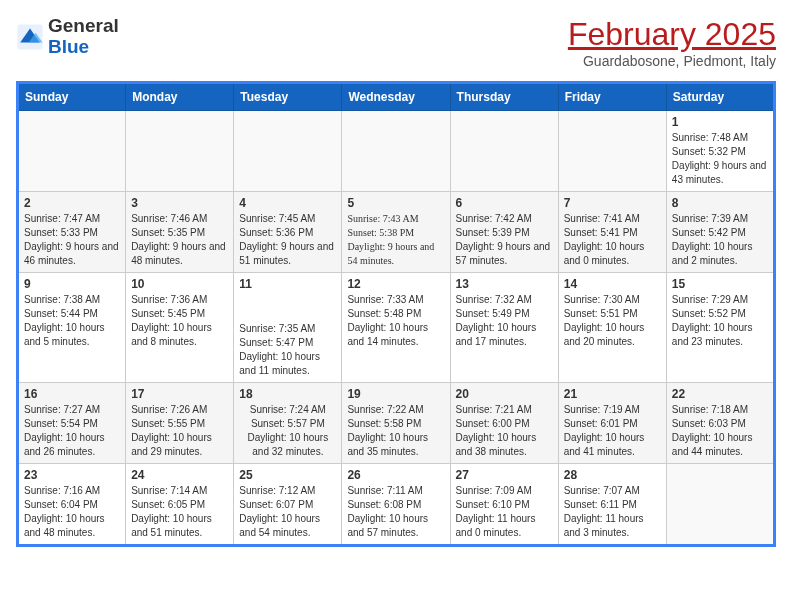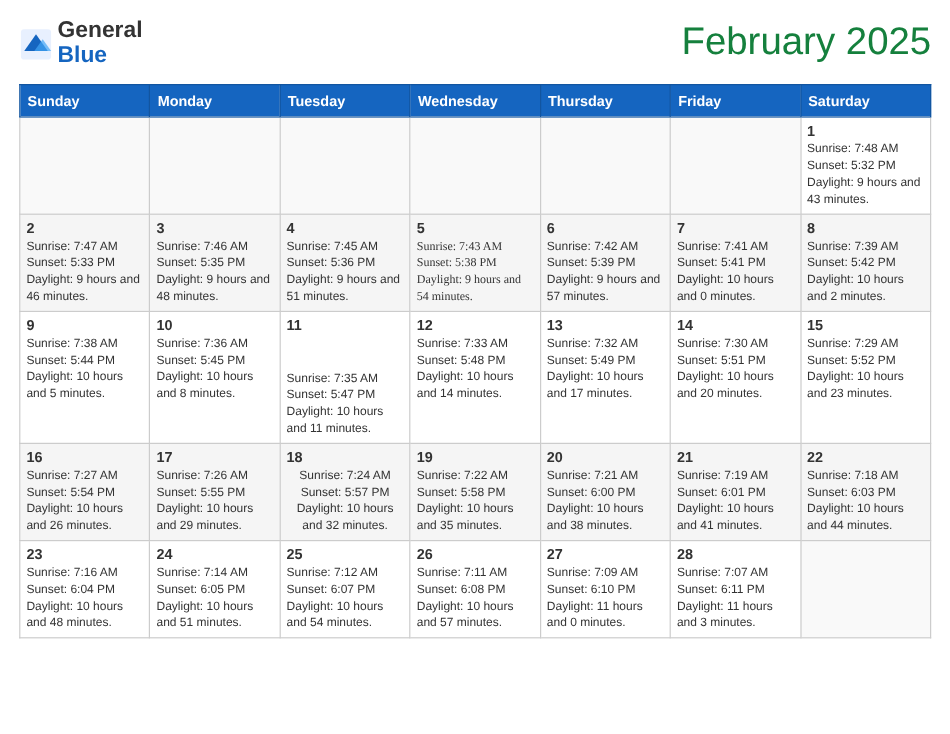--- a/index.html
+++ b/index.html
@@ -22,30 +22,31 @@
       gap: 4px;
     }
     .logo-icon {
       width: 28px;
       height: 28px;
     }
     .title-block { text-align: right; }
     .month-title {
       font-size: 32px;
       font-weight: normal;
-      color: #15803d;
+      color: #b91c1c;
+      text-decoration: underline;
     }
     .subtitle {
       font-size: 14px;
       color: #555;
     }
     .calendar {
       width: 100%;
       border-collapse: collapse;
-      border: 1px solid #3b82f6;
+      border: 3px solid #3b82f6;
     }
     .calendar th {
       background: #1565c0;
       color: #fff;
       font-size: 12px;
       font-weight: bold;
       padding: 6px 6px;
       text-align: left;
       border: 1px solid #1255a0;
     }
@@ -88,20 +89,21 @@
     </svg>
     <div>
       <div style="font-size:19px;font-weight:bold;color:#333;line-height:1.1">
         <span>General</span><br>
         <span style="color:#1565c0">Blue</span>
       </div>
     </div>
   </div>
   <div class="title-block">
     <div class="month-title">February 2025</div>
+    <div class="subtitle">Guardabosone, Piedmont, Italy</div>
   </div>
 </div>
 
 <table class="calendar">
   <thead>
     <tr>
     <th>Sunday</th>
         <th>Monday</th>
         <th>Tuesday</th>
         <th>Wednesday</th>

